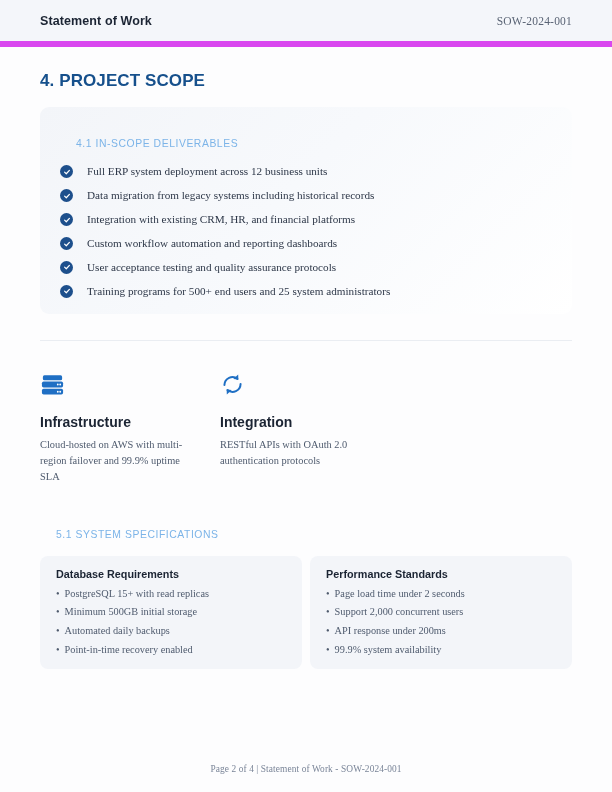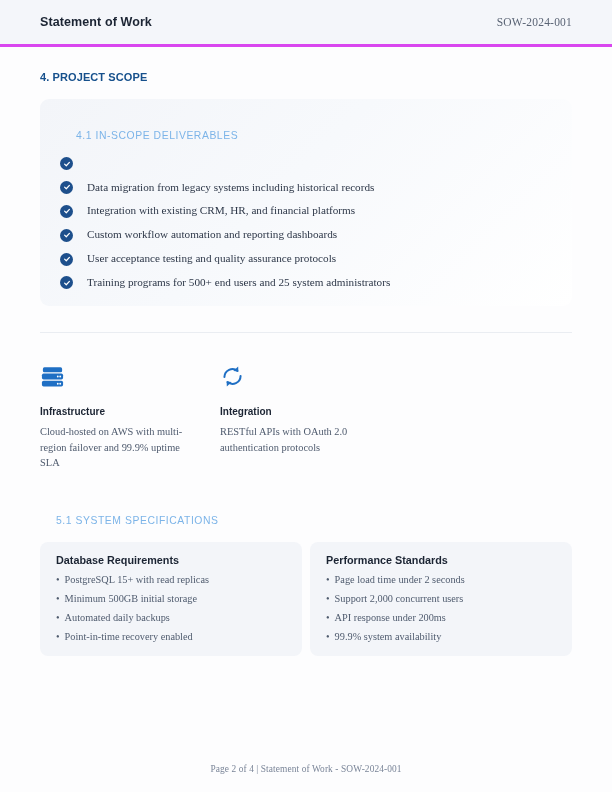--- a/index.html
+++ b/index.html
@@ -19,21 +19,21 @@
     width: 612px;
     height: 792px;
     background: #fdfdfe;
     box-sizing: border-box;
   }
 
   
   .doc-header {
     height: 47px;
     background: #f4f6fa;
-    border-bottom: 3px solid #d946ef;
+    border-bottom: 6px solid #d946ef;
     display: flex;
     align-items: center;
     justify-content: space-between;
     padding: 0 40px;
     box-sizing: border-box;
   }
   .doc-header-title {
     font-size: 12.5px;
     font-weight: bold;
     color: #1b2433;
@@ -45,21 +45,21 @@
     color: #5a6475;
     letter-spacing: 0.2px;
   }
 
   
   .content {
     padding: 0 40px;
   }
 
   .section-title {
-    font-size: 11px;
+    font-size: 17px;
     font-weight: bold;
     color: #16508c;
     letter-spacing: 0.1px;
     margin: 0;
   }
   #section-scope-title { padding-top: 24px; }
 
   .subsection-title {
     font-size: 10.4px;
     font-weight: normal;
@@ -157,21 +157,21 @@
     padding-right: 20px;
     box-sizing: border-box;
   }
   .tech-icon {
     height: 26px;
     display: flex;
     align-items: flex-end;
     margin-bottom: 17px;
   }
   .tech-name {
-    font-size: 10px;
+    font-size: 14px;
     font-weight: bold;
     color: #1b2433;
     margin-bottom: 7px;
   }
   .tech-desc {
     font-family: "Liberation Serif", serif;
     font-size: 10.4px;
     color: #4f5ب;
     color: #4f5b6e;
     line-height: 1.52;
@@ -245,20 +245,21 @@
 
     <div class="inscope-card">
       <h2 class="subsection-title accent">4.1 IN-SCOPE DELIVERABLES</h2>
       <ul class="inscope-list">
         <li class="inscope-item">
           <span class="check-badge">
             <svg width="8" height="8" viewBox="0 0 10 10">
                 <path d="M2 5.2 L4.1 7.2 L8 2.9" fill="none" stroke="#ffffff" stroke-width="1.5" stroke-linecap="round" stroke-linejoin="round"></path>
               </svg>
           </span>
+          <span class="item-text">Full ERP system deployment across 12 business units</span>
         </li>
         <li class="inscope-item">
           <span class="check-badge">
             <svg width="8" height="8" viewBox="0 0 10 10">
                 <path d="M2 5.2 L4.1 7.2 L8 2.9" fill="none" stroke="#ffffff" stroke-width="1.5" stroke-linecap="round" stroke-linejoin="round"></path>
               </svg>
           </span>
           <span class="item-text">Data migration from legacy systems including historical records</span>
         </li>
         <li class="inscope-item">

